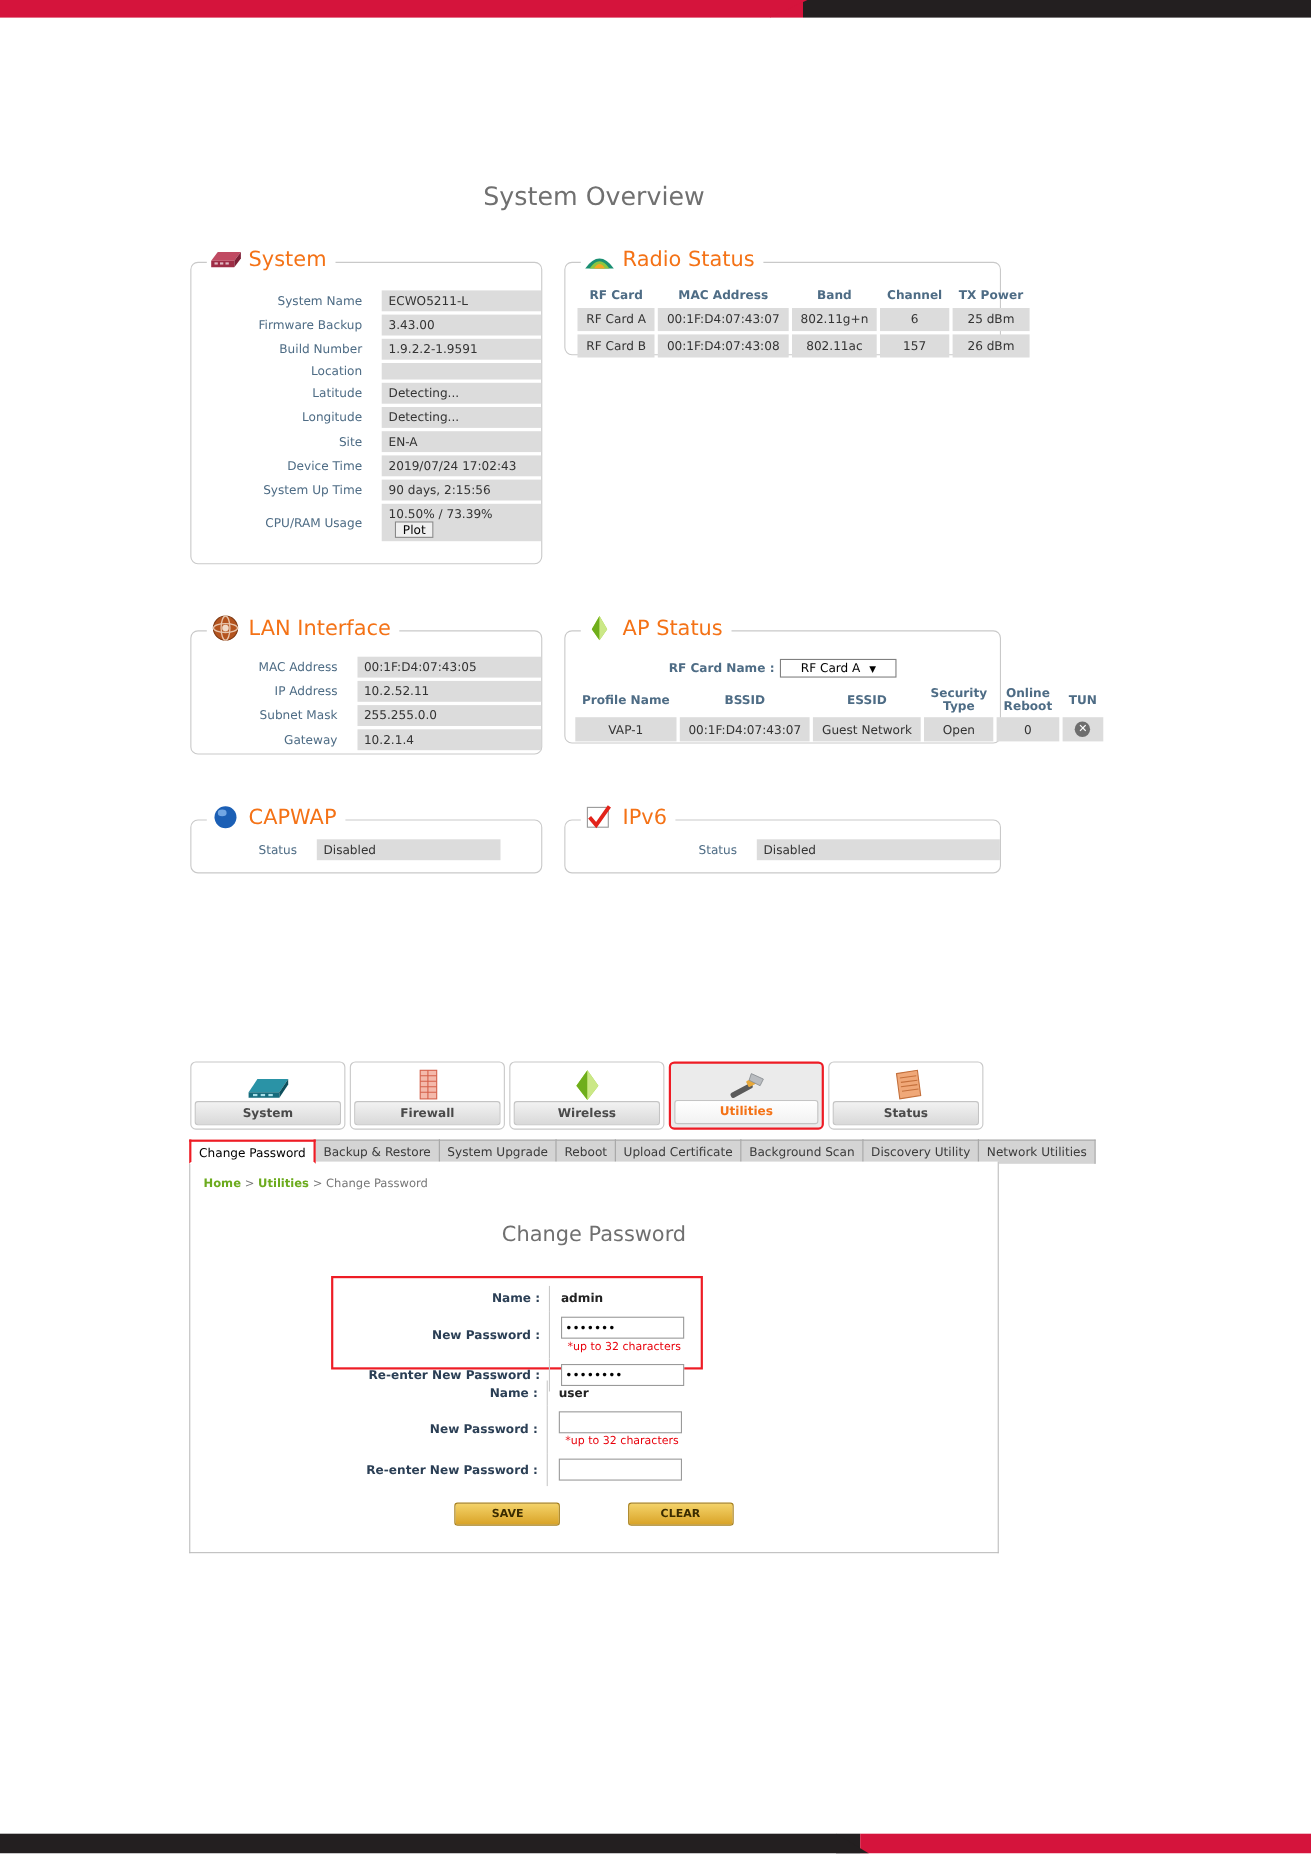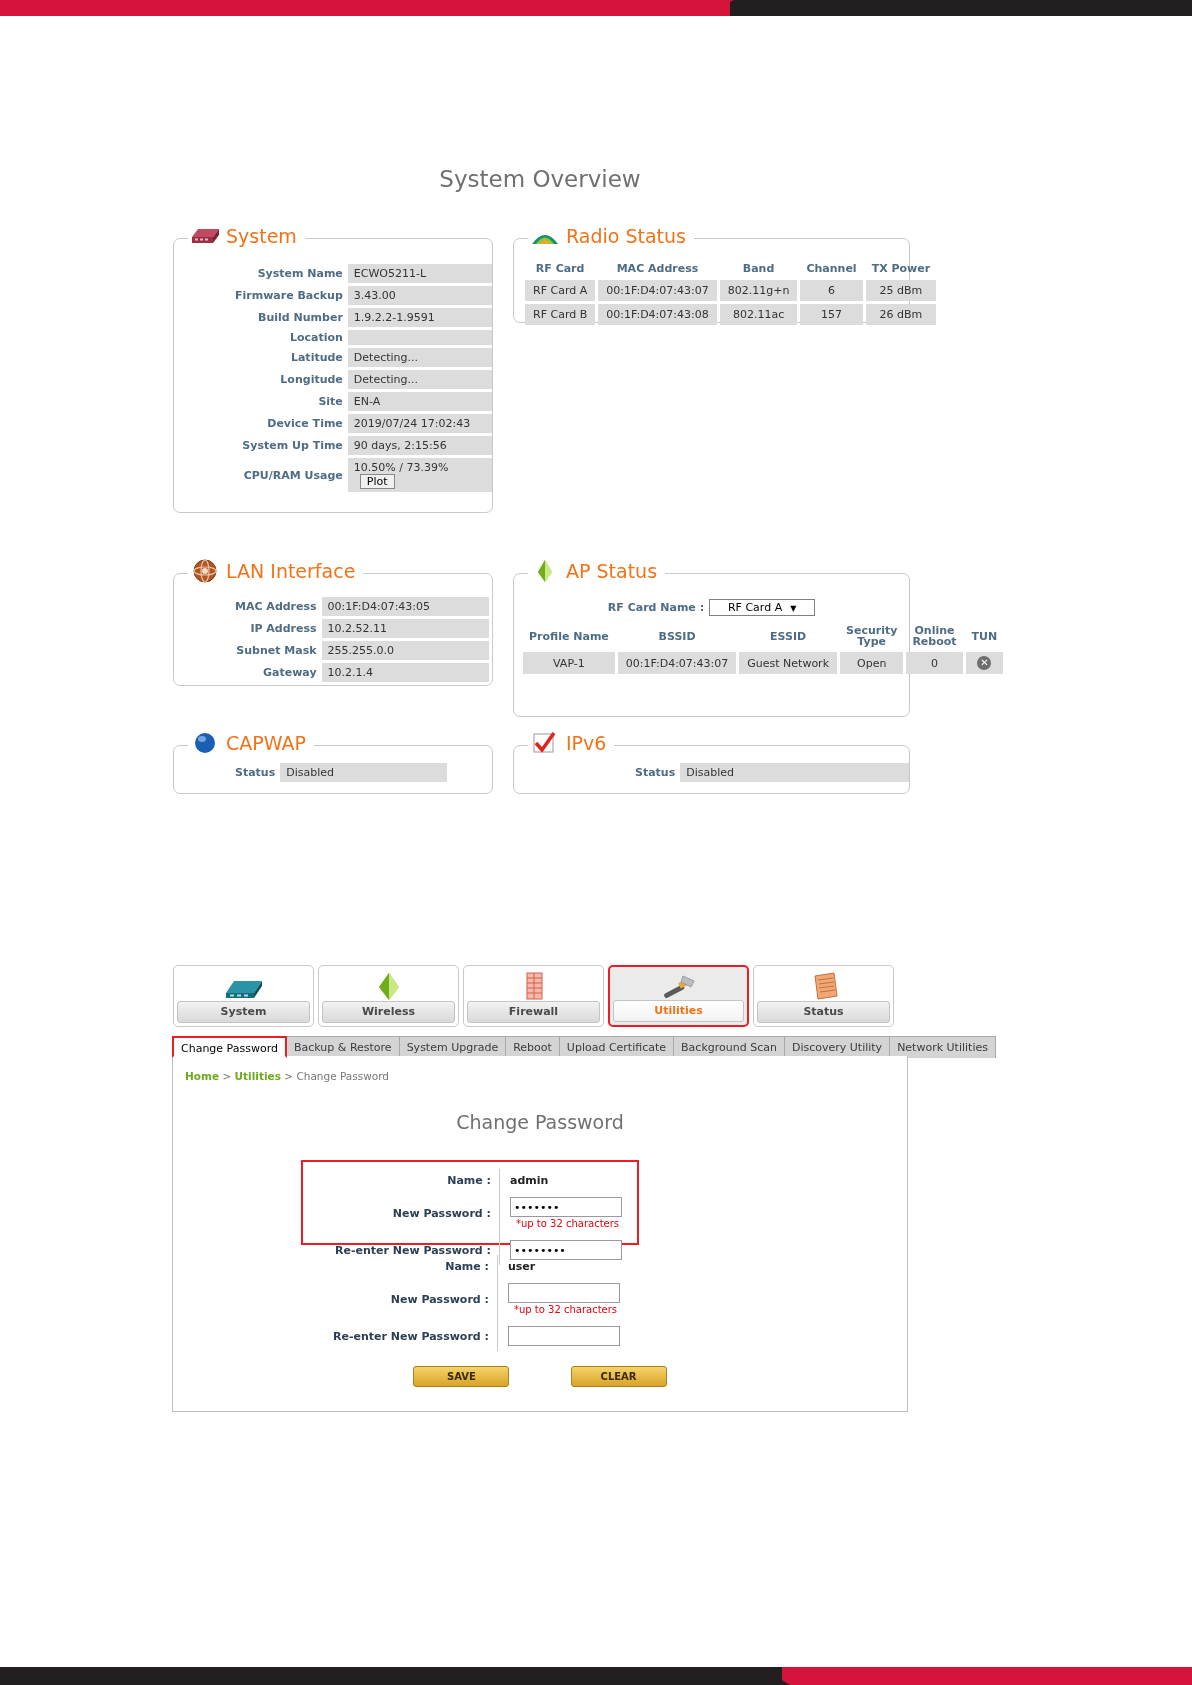--- a/index.html
+++ b/index.html
@@ -97,23 +97,23 @@
   }
 
   
   table.kv {
     border-collapse: separate;
     border-spacing: 0 3px;
     font-size: 11px;
   }
   table.kv td.k {
     text-align: right;
-    padding-right: 5px;
+    padding-right: 18px;
     color: #4e6c85;
-    font-weight: bold;
+    font-weight: normal;
     font-size: 11px;
     white-space: nowrap;
     font-family: "DejaVu Sans", "Liberation Sans", sans-serif;
   }
   table.kv td.v {
     background: #dcdcdc;
     color: #333;
     font-size: 11px;
     padding: 3px 6px;
     font-weight: normal;
@@ -480,21 +480,21 @@
       <td class="v">255.255.0.0</td>
     </tr>
     <tr>
       <td class="k">Gateway</td>
       <td class="v">10.2.1.4</td>
     </tr>
   </tbody>
     </table>
 </div>
 
-<div class="panel" style="left:513px; top:573px; width:397px; height:144px;">
+<div class="panel" style="left:513px; top:573px; width:397px; height:103px;">
   <div class="panel-legend">
     <span class="legend-icon">
       <svg width="34" height="26" viewBox="0 0 34 26">
         <polygon points="17,2 24,14 17,24 10,14" fill="#9fd13c"></polygon>
         <polygon points="17,2 17,24 10,14" fill="#6fae1b"></polygon>
         <polygon points="17,2 24,14 17,24" fill="#cbe887"></polygon>
       </svg>
     </span>
     <span>AP Status</span>
   </div>
@@ -580,40 +580,40 @@
         <rect x="19" y="23.5" width="4" height="2" fill="#a8dfe8"></rect>
         <rect x="26" y="23.5" width="4" height="2" fill="#a8dfe8"></rect>
       </svg>
     </div>
     <div class="nav-lbl">System</div>
   </div>
 
   <div class="navbtn">
     <div class="nav-ico">
       <svg width="52" height="30" viewBox="0 0 52 30">
-        <polygon points="26,2 36,16 26,29 16,16" fill="#9fd13c"></polygon>
-        <polygon points="26,2 26,29 16,16" fill="#6fae1b"></polygon>
-        <polygon points="26,2 36,16 26,29" fill="#cbe887"></polygon>
-      </svg>
-    </div>
-    <div class="nav-lbl">Wireless</div>
-  </div>
-
-  <div class="navbtn">
-    <div class="nav-ico">
-      <svg width="52" height="30" viewBox="0 0 52 30">
         <rect x="19" y="2" width="15" height="26" fill="#f4b9ab" stroke="#d4604a" stroke-width="1"></rect>
         <line x1="19" y1="7" x2="34" y2="7" stroke="#d4604a" stroke-width="1"></line>
         <line x1="19" y1="12" x2="34" y2="12" stroke="#d4604a" stroke-width="1"></line>
         <line x1="19" y1="17" x2="34" y2="17" stroke="#d4604a" stroke-width="1"></line>
         <line x1="19" y1="22" x2="34" y2="22" stroke="#d4604a" stroke-width="1"></line>
         <line x1="26" y1="2" x2="26" y2="28" stroke="#d4604a" stroke-width="1"></line>
       </svg>
     </div>
     <div class="nav-lbl">Firewall</div>
+  </div>
+
+  <div class="navbtn">
+    <div class="nav-ico">
+      <svg width="52" height="30" viewBox="0 0 52 30">
+        <polygon points="26,2 36,16 26,29 16,16" fill="#9fd13c"></polygon>
+        <polygon points="26,2 26,29 16,16" fill="#6fae1b"></polygon>
+        <polygon points="26,2 36,16 26,29" fill="#cbe887"></polygon>
+      </svg>
+    </div>
+    <div class="nav-lbl">Wireless</div>
   </div>
 
   <div class="navbtn active">
     <div class="nav-ico">
       <svg width="52" height="30" viewBox="0 0 52 30">
         <rect x="10" y="17" width="22" height="5" rx="2" fill="#5a5a5a" transform="rotate(-28 21 19)"></rect>
         <rect x="26" y="9" width="9" height="6" rx="1" fill="#e8a83a" transform="rotate(-28 30 12)"></rect>
         <path d="M30 4 L41 9 L38 15 L28 10 Z" fill="#b9bcc0" stroke="#8b8f94" stroke-width="0.8"></path>
       </svg>
     </div>

